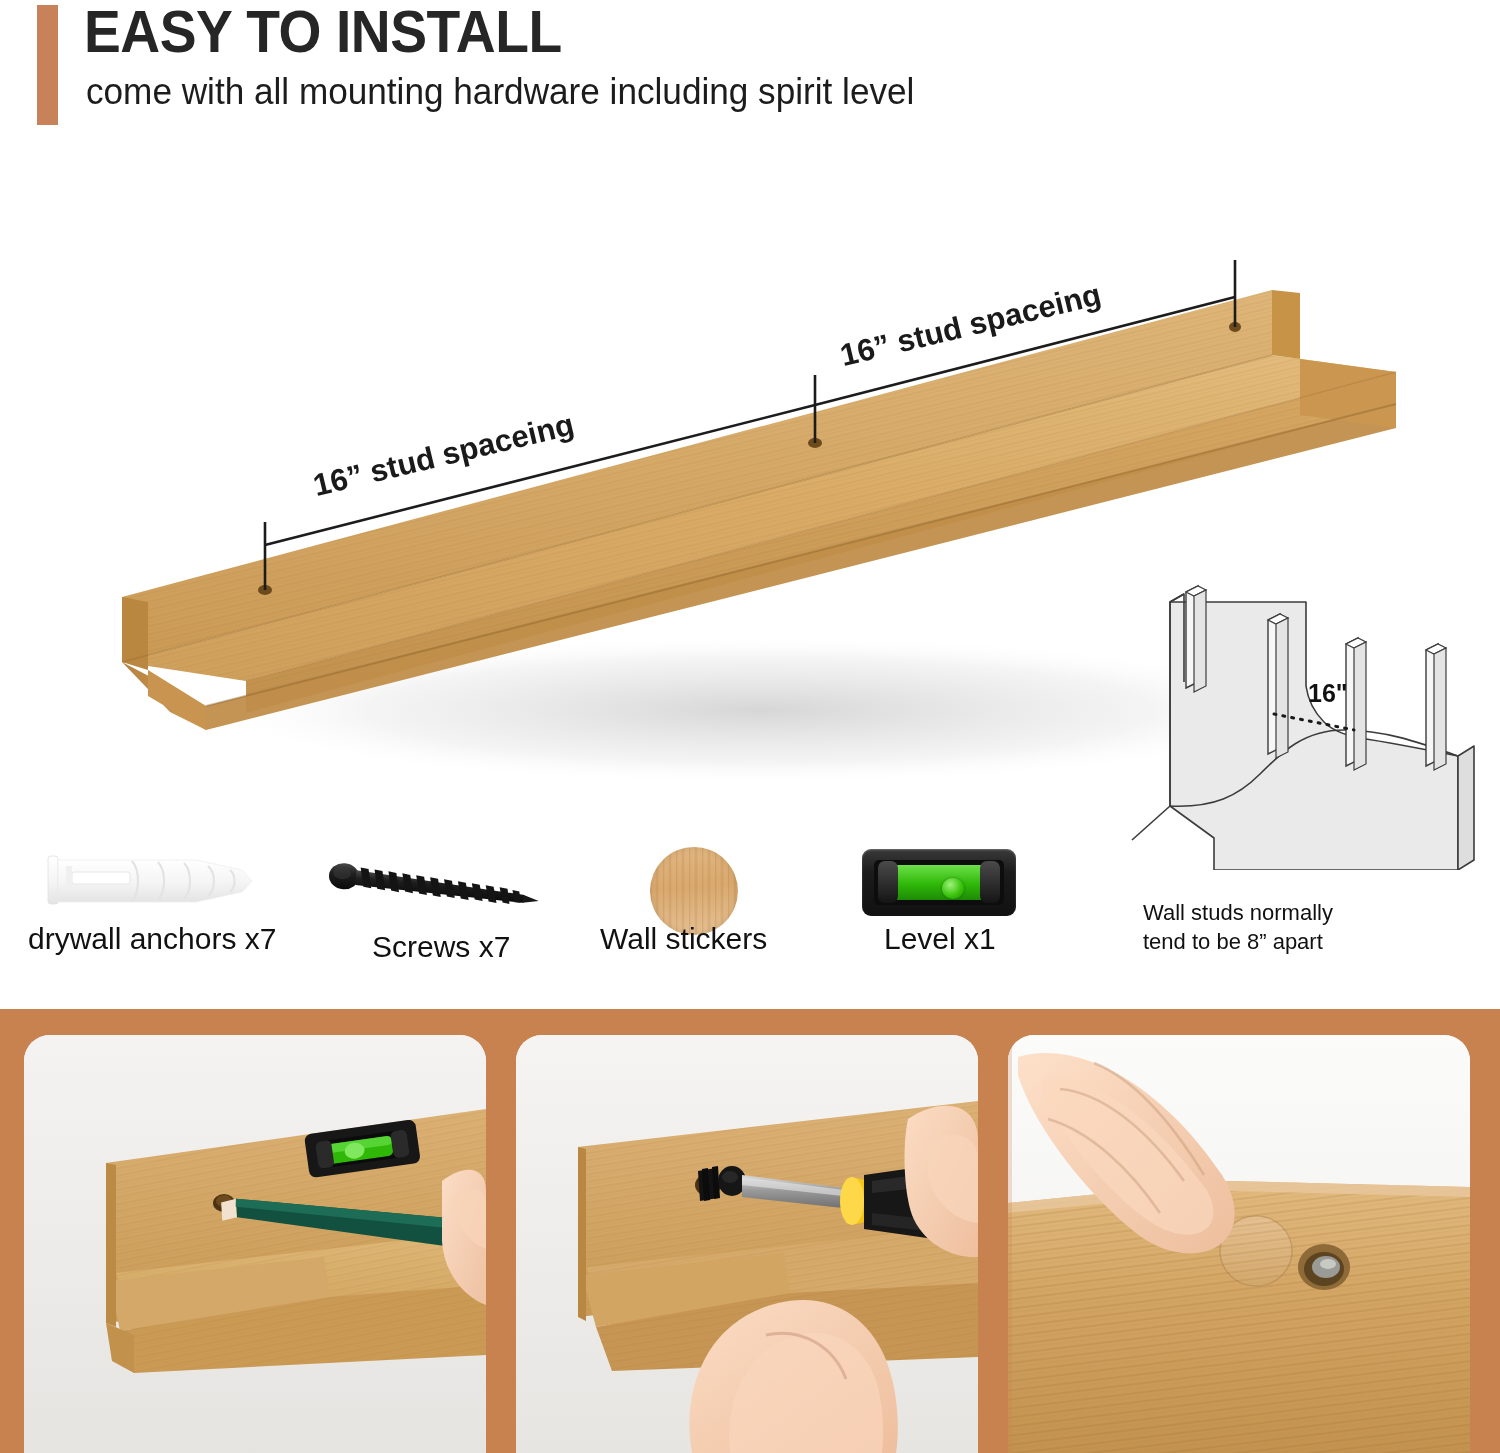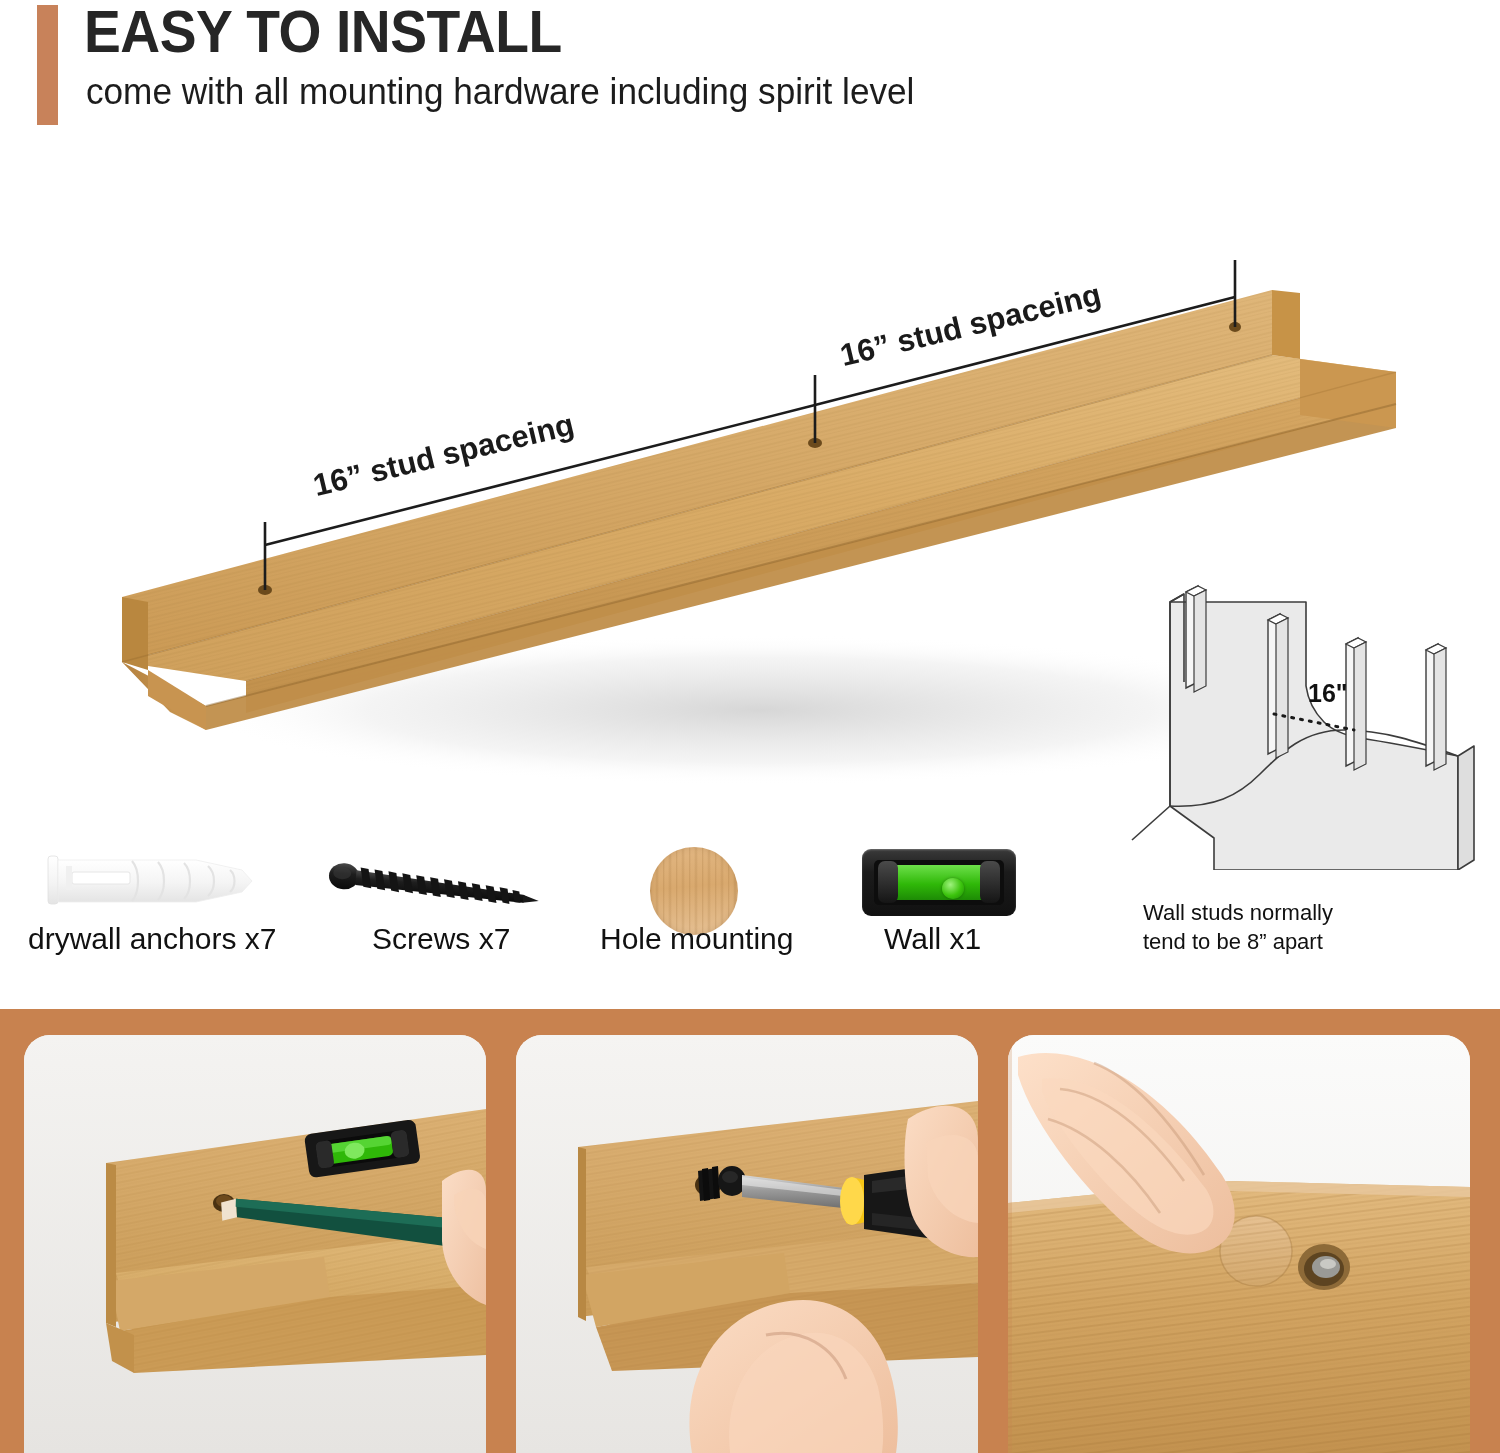--- a/index.html
+++ b/index.html
@@ -335,23 +335,23 @@
     <div class="level-window">
       <div class="level-vial">
         <div class="level-bubble"></div>
       </div>
       <div class="level-cap lc-left"></div>
       <div class="level-cap lc-right"></div>
     </div>
   </div>
 
   <div class="hw-label" style="left:28px;">drywall anchors  x7</div>
-  <div class="hw-label" style="left:372px;">Screws  x7</div>
-  <div class="hw-label" style="left:600px;">Hole mounting</div>
-  <div class="hw-label" style="left:884px;">Wall  x1</div>
+  <div class="hw-label" style="left:372px;margin-top:8px;">Screws  x7</div>
+  <div class="hw-label" style="left:600px;">Wall stickers</div>
+  <div class="hw-label" style="left:884px;">Level  x1</div>
 
   <div class="strip">
 
     <div class="photo p1">
       <svg class="photo-svg" width="462" height="418" viewBox="0 0 462 418">
         <defs>
           <linearGradient id="wallG1" x1="0" y1="0" x2="0" y2="1">
             <stop offset="0%" stop-color="#f4f3f1"></stop>
               <stop offset="100%" stop-color="#e6e4e1"></stop>
           </linearGradient>

